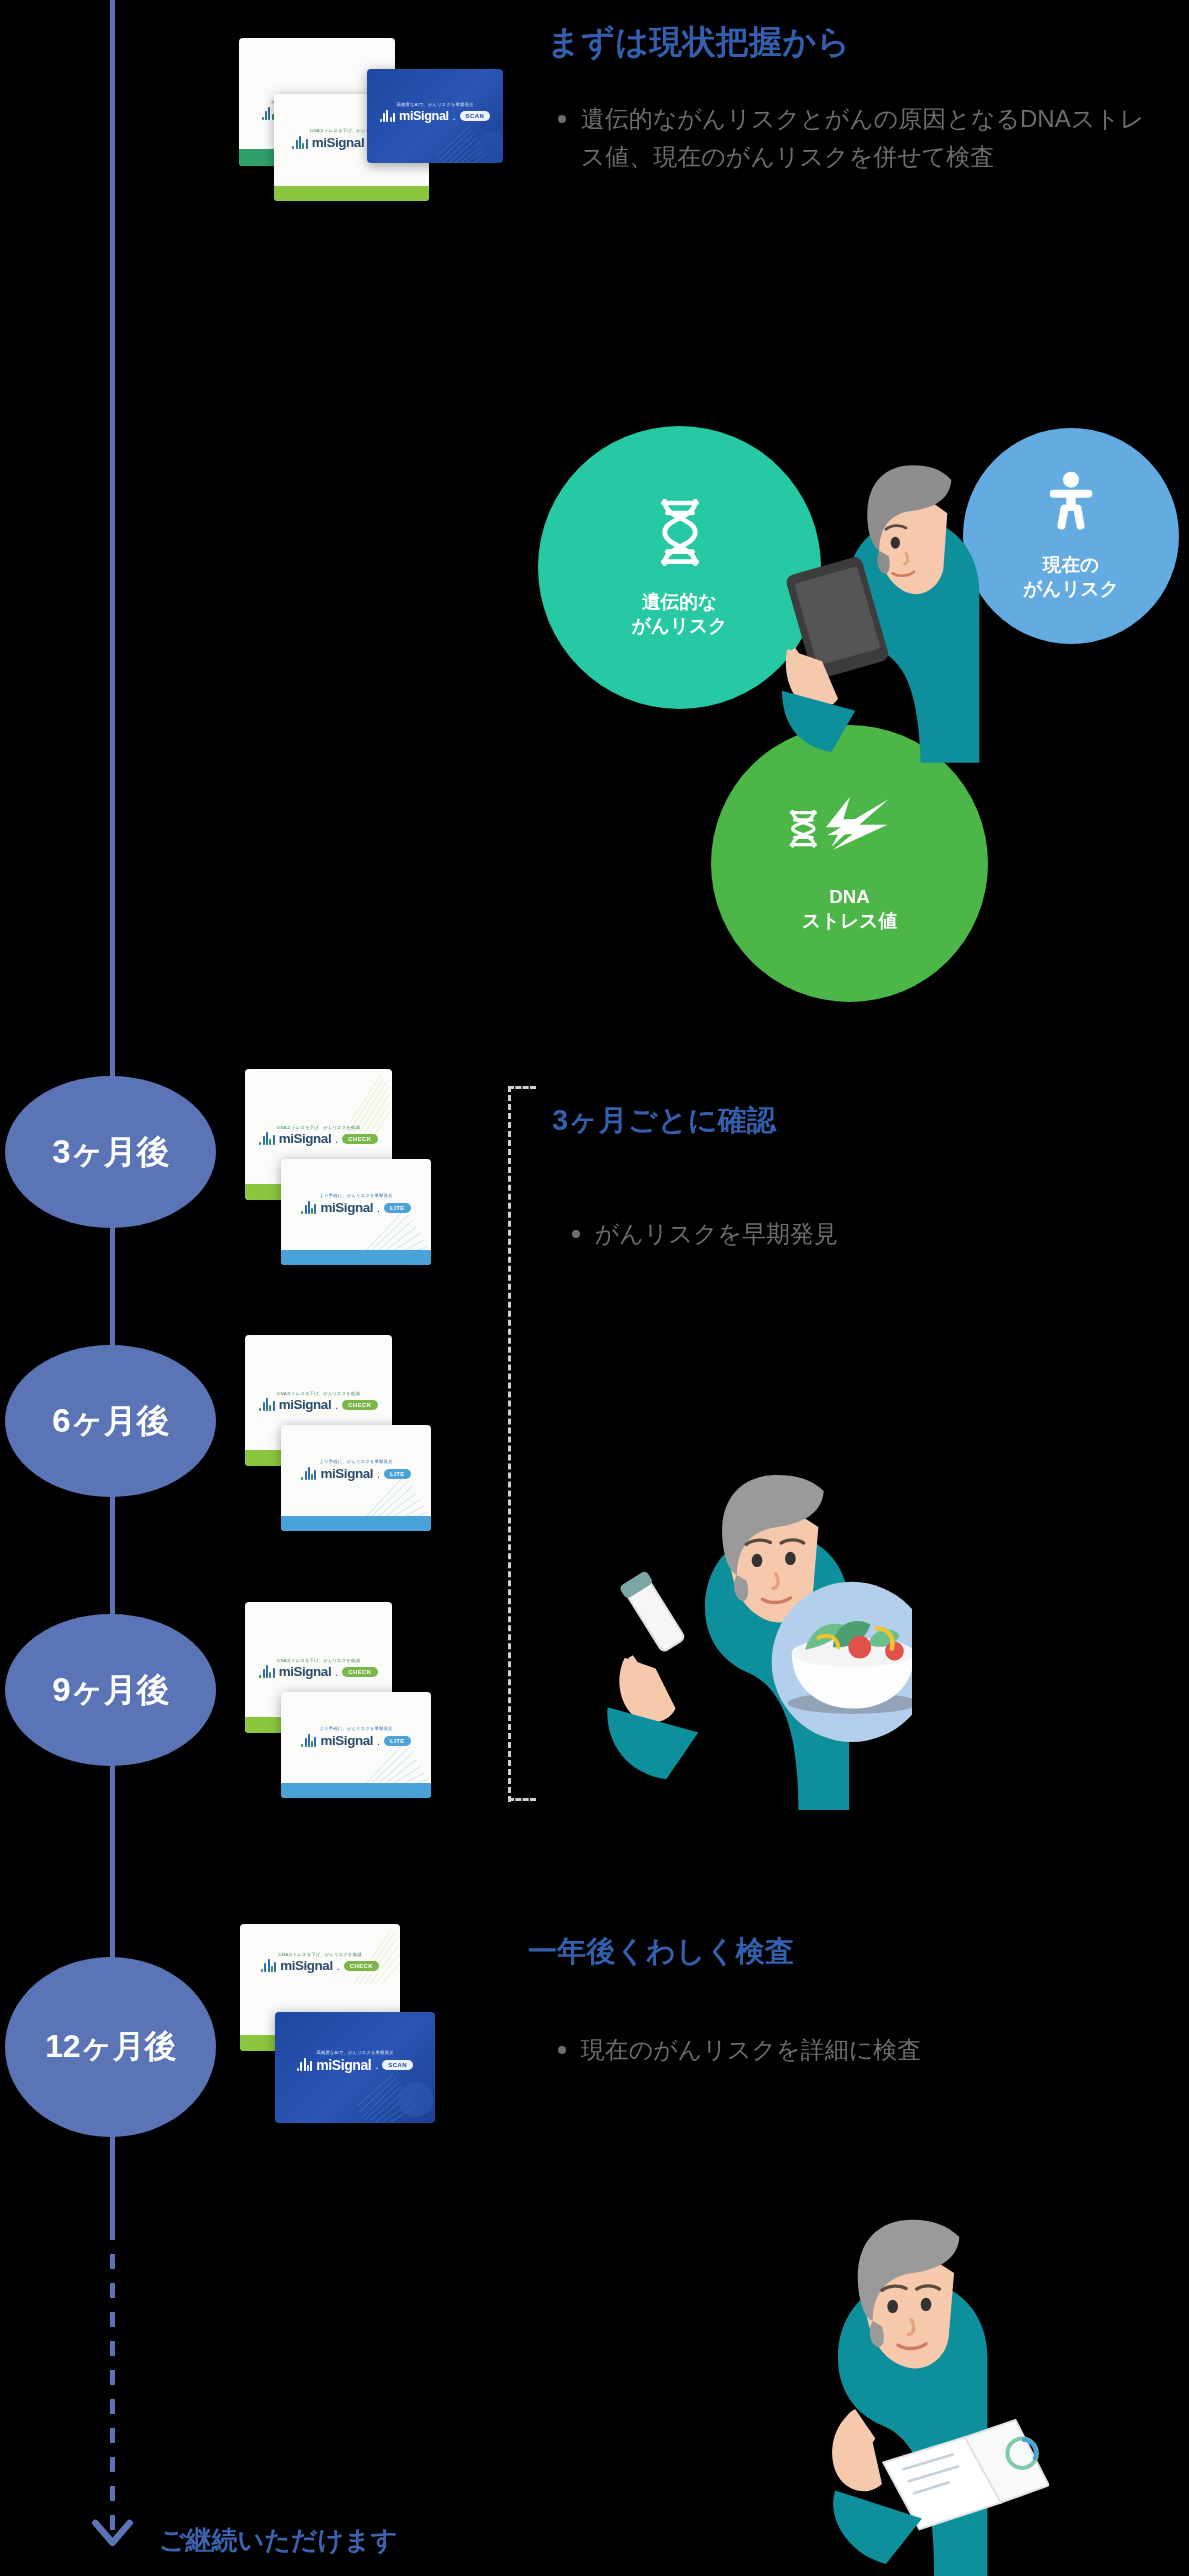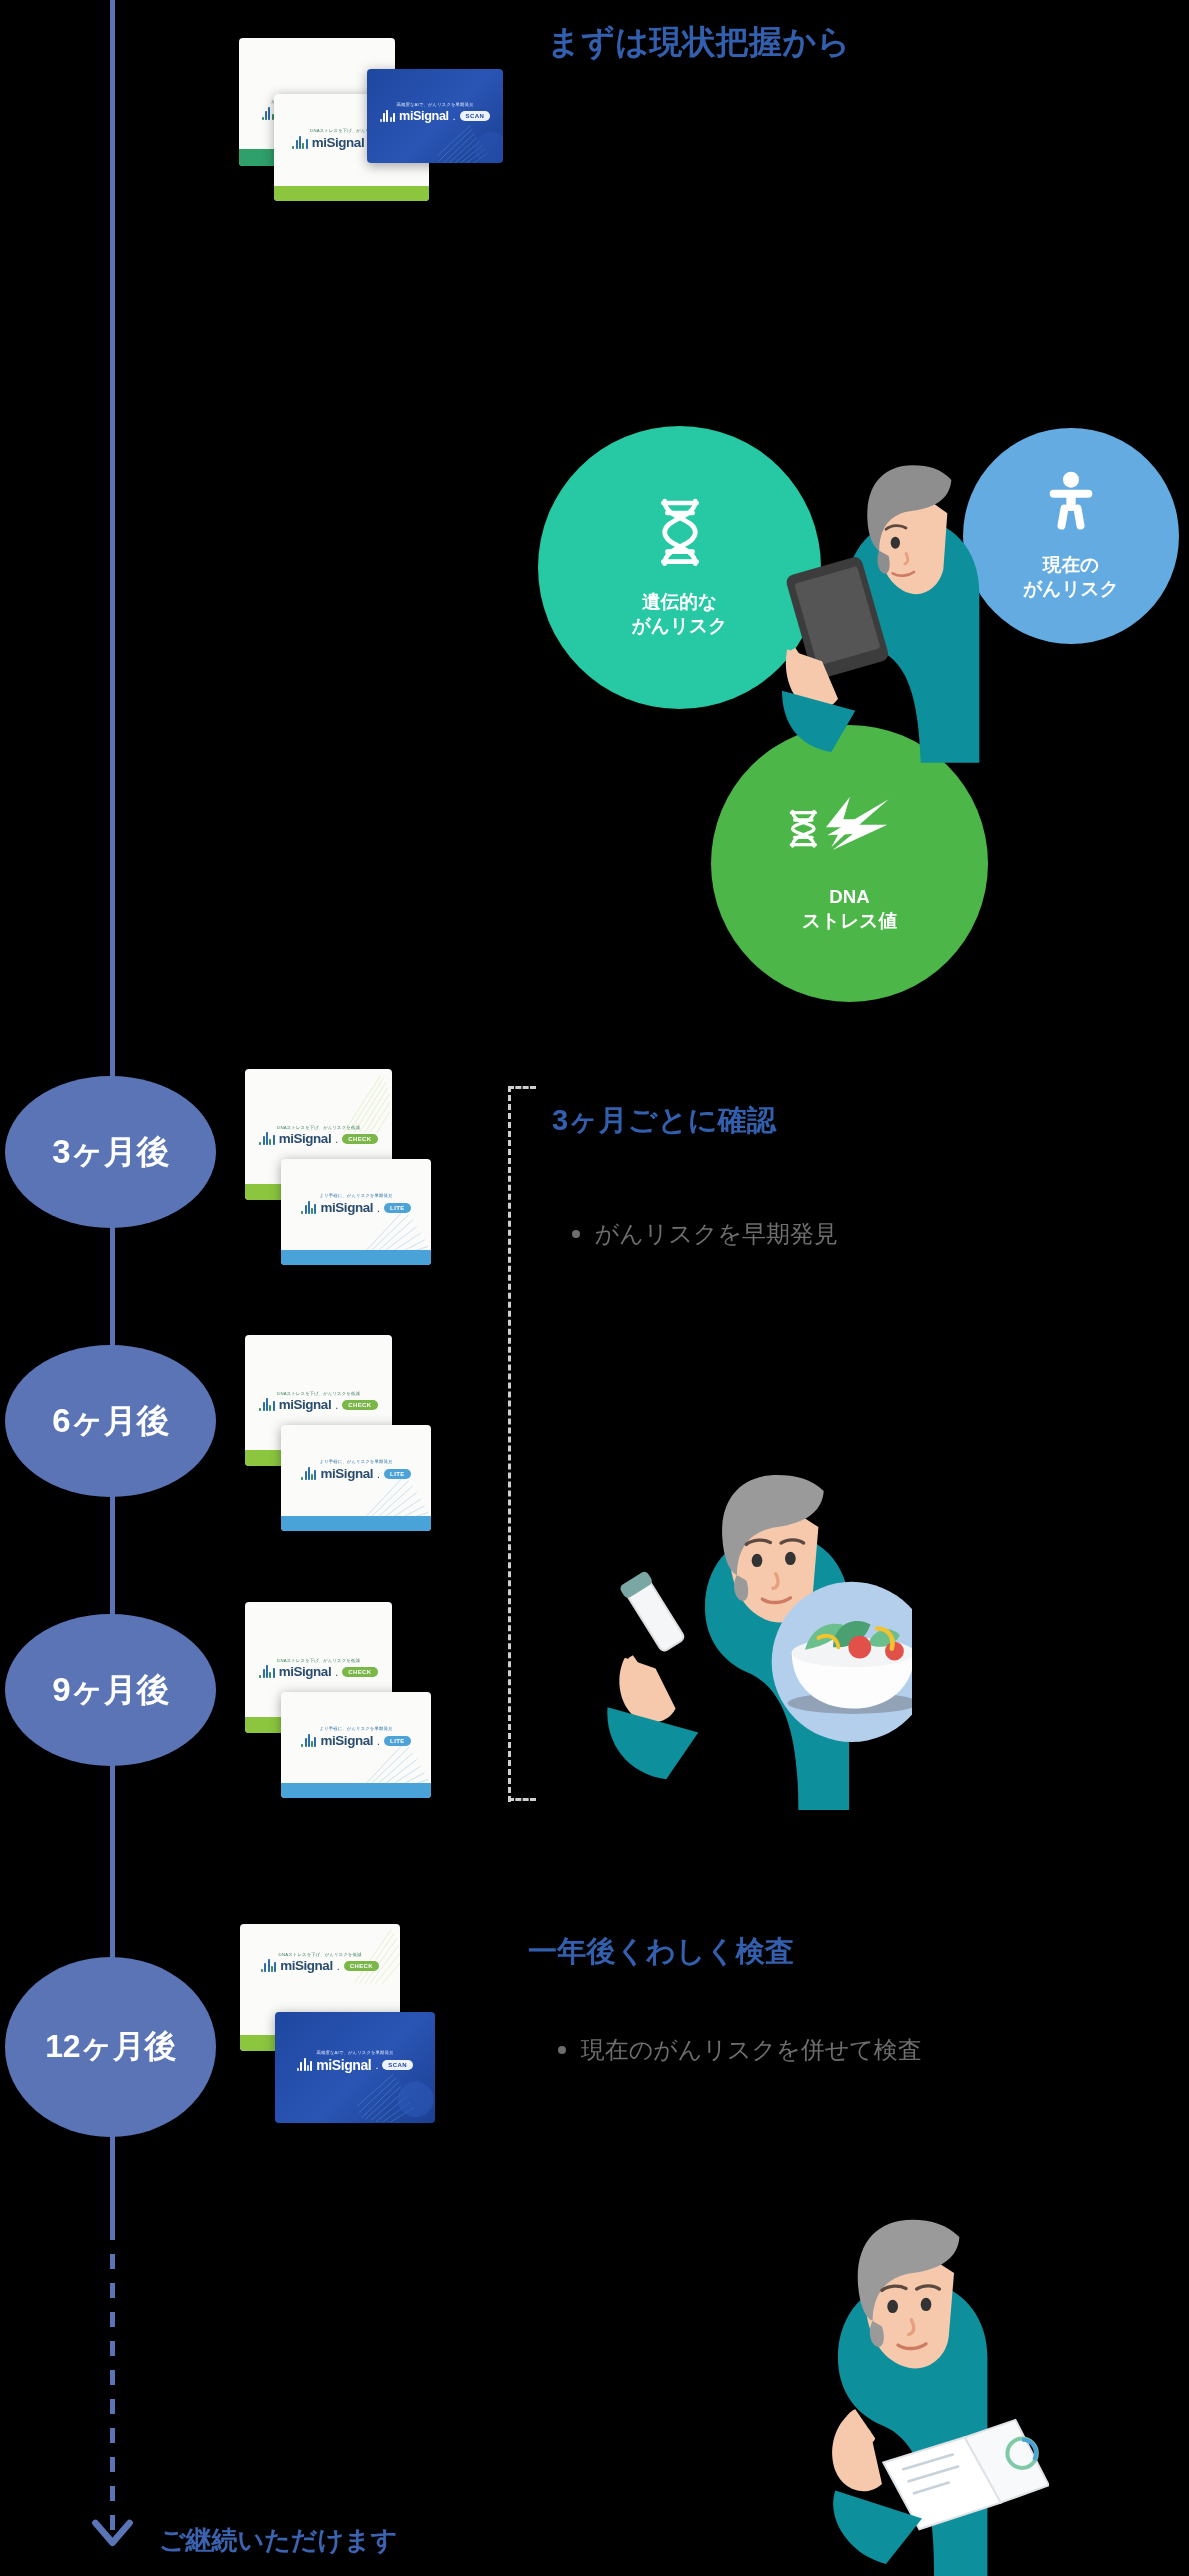--- a/index.html
+++ b/index.html
@@ -229,20 +229,26 @@
         <i style="height:9.4px;background:#fff;"></i>
       </span>
       <span class="brandtxt" style="font-size:12.7px;color:#ffffff;">miSignal</span>
       <span style="font-size:10px;color:#fff;">.</span>
       <span class="badge" style="background:#eef3fb;color:#1e47a0;">SCAN</span>
     </div>
   </div>
 
   <div class="sec-title" style="left:534px; top:20px; font-size:33px;margin-left:13px;">まずは現状把握から</div>
 
+  <div class="bullets" style="left:558px; top:100px; width:588px;">
+    <div class="bullet">
+      <span class="dot"></span>
+      <span class="btxt">遺伝的ながんリスクとがんの原因となるDNAストレス値、現在のがんリスクを併せて検査</span>
+    </div>
+  </div>
 
   <div class="riskcircle" style="left:538px; top:426px; width:283px; height:283px; background:#26c9a3;">
     <div class="ricon" style="width:52px;height:71px;">
       <svg viewBox="0 0 78 106">
         <g fill="none" stroke="#fff" stroke-width="7" stroke-linecap="round">
           <path d="M16 6 C16 32 62 32 62 53 C62 74 16 74 16 100"></path>
           <path d="M62 6 C62 32 16 32 16 53 C16 74 62 74 62 100"></path>
           <line x1="14" y1="9" x2="64" y2="9"></line>
           <line x1="20" y1="24" x2="58" y2="24"></line>
           <line x1="20" y1="82" x2="58" y2="82"></line>
@@ -566,21 +572,21 @@
       <span style="font-size:10.7px;color:#fff;">.</span>
       <span class="badge" style="background:#eef3fb;color:#1e47a0;">SCAN</span>
     </div>
   </div>
 
   <div class="sec-title" style="left:528px; top:1932px; font-size:29px;">一年後くわしく検査</div>
 
   <div class="bullets" style="left:558px; top:2031px; width:588px;">
     <div class="bullet">
       <span class="dot"></span>
-      <span class="btxt">現在のがんリスクを併せて検査</span>
+      <span class="btxt">現在のがんリスクを詳細に検査</span>
     </div>
   </div>
 
   <div class="illus" style="left:755px; top:2205px; width:294px; height:371px;">
     <svg viewBox="0 0 440 556">
       <path d="M268 556 C268 420 244 352 190 330 C148 312 124 276 124 228 C124 160 172 112 234 112 C300 112 348 160 348 228 L348 556 Z" fill="#0e8f9c"></path>
       <path d="M236 62 C188 66 162 104 166 156 C170 202 194 236 230 244 C260 250 286 228 290 198 L298 102 Z" fill="#f6c9ad"></path>
       <path d="M236 22 C180 22 150 60 154 118 C156 148 164 168 176 174 C176 136 194 108 236 102 C280 96 304 78 306 48 C288 30 264 22 236 22Z" fill="#9a9a9a"></path>
       <path d="M176 174 C168 188 172 208 182 212 C192 216 196 200 190 182 Z" fill="#9a9a9a"></path>
       <ellipse cx="206" cy="152" rx="8" ry="10" fill="#333"></ellipse>

